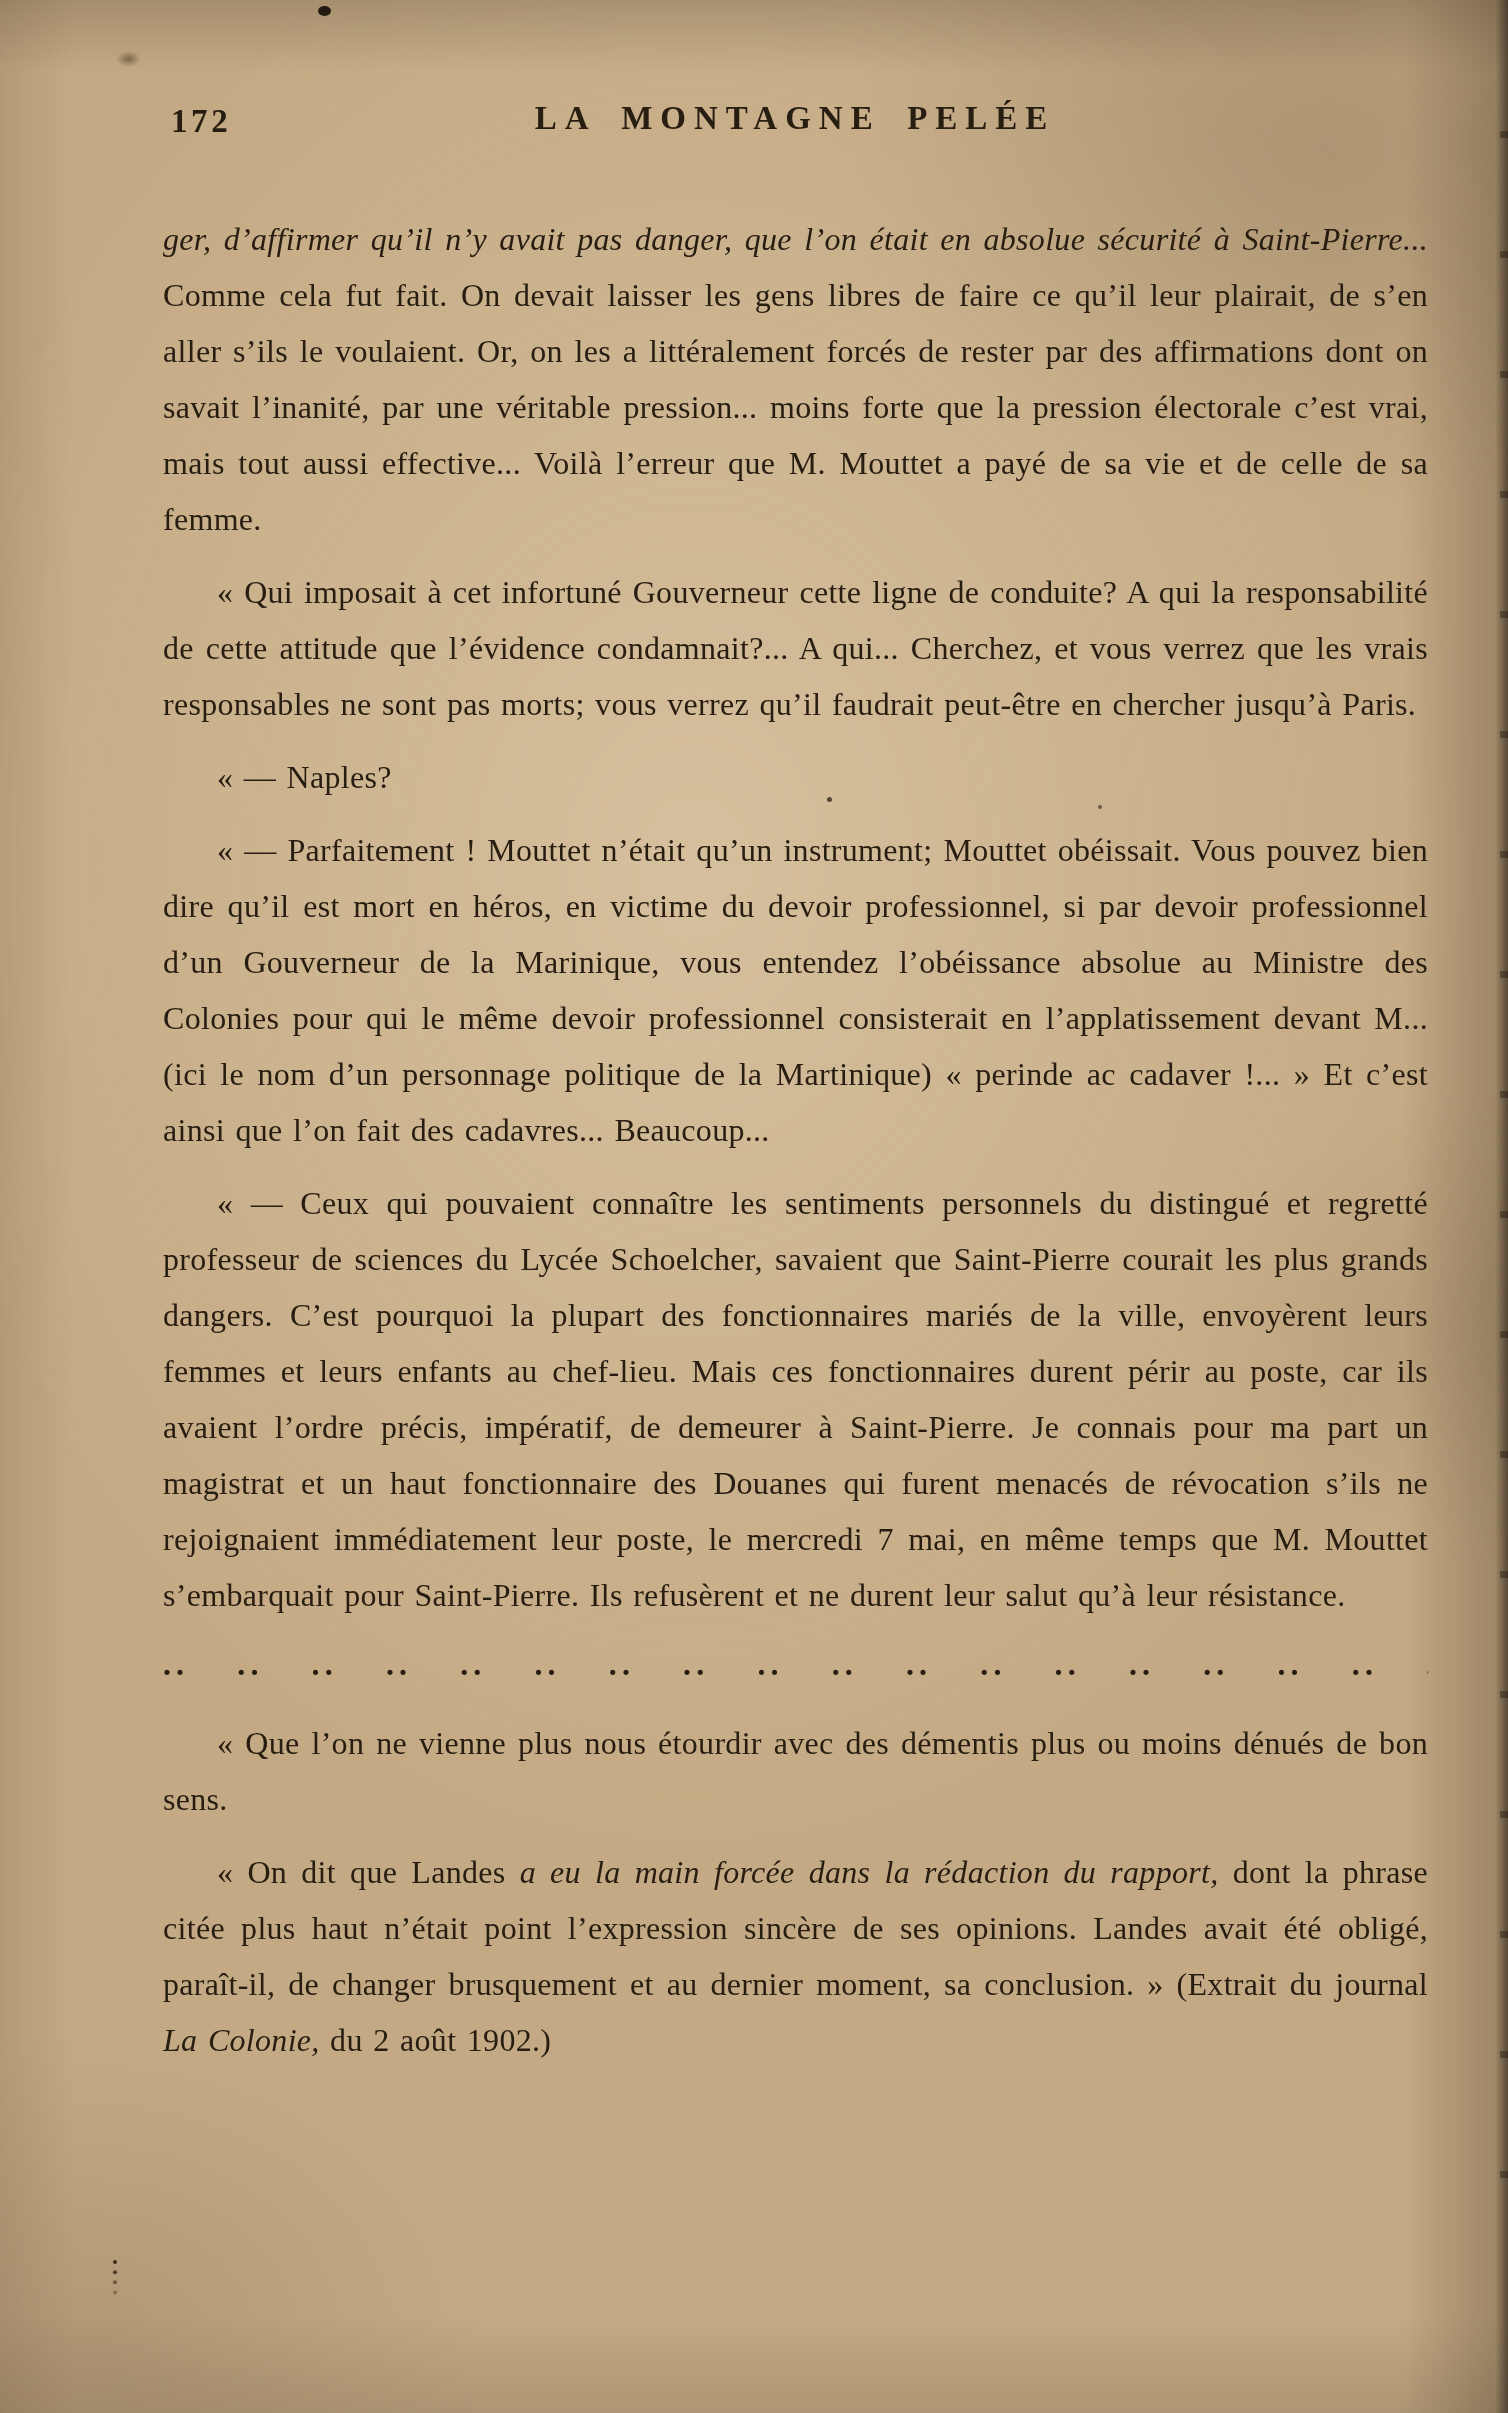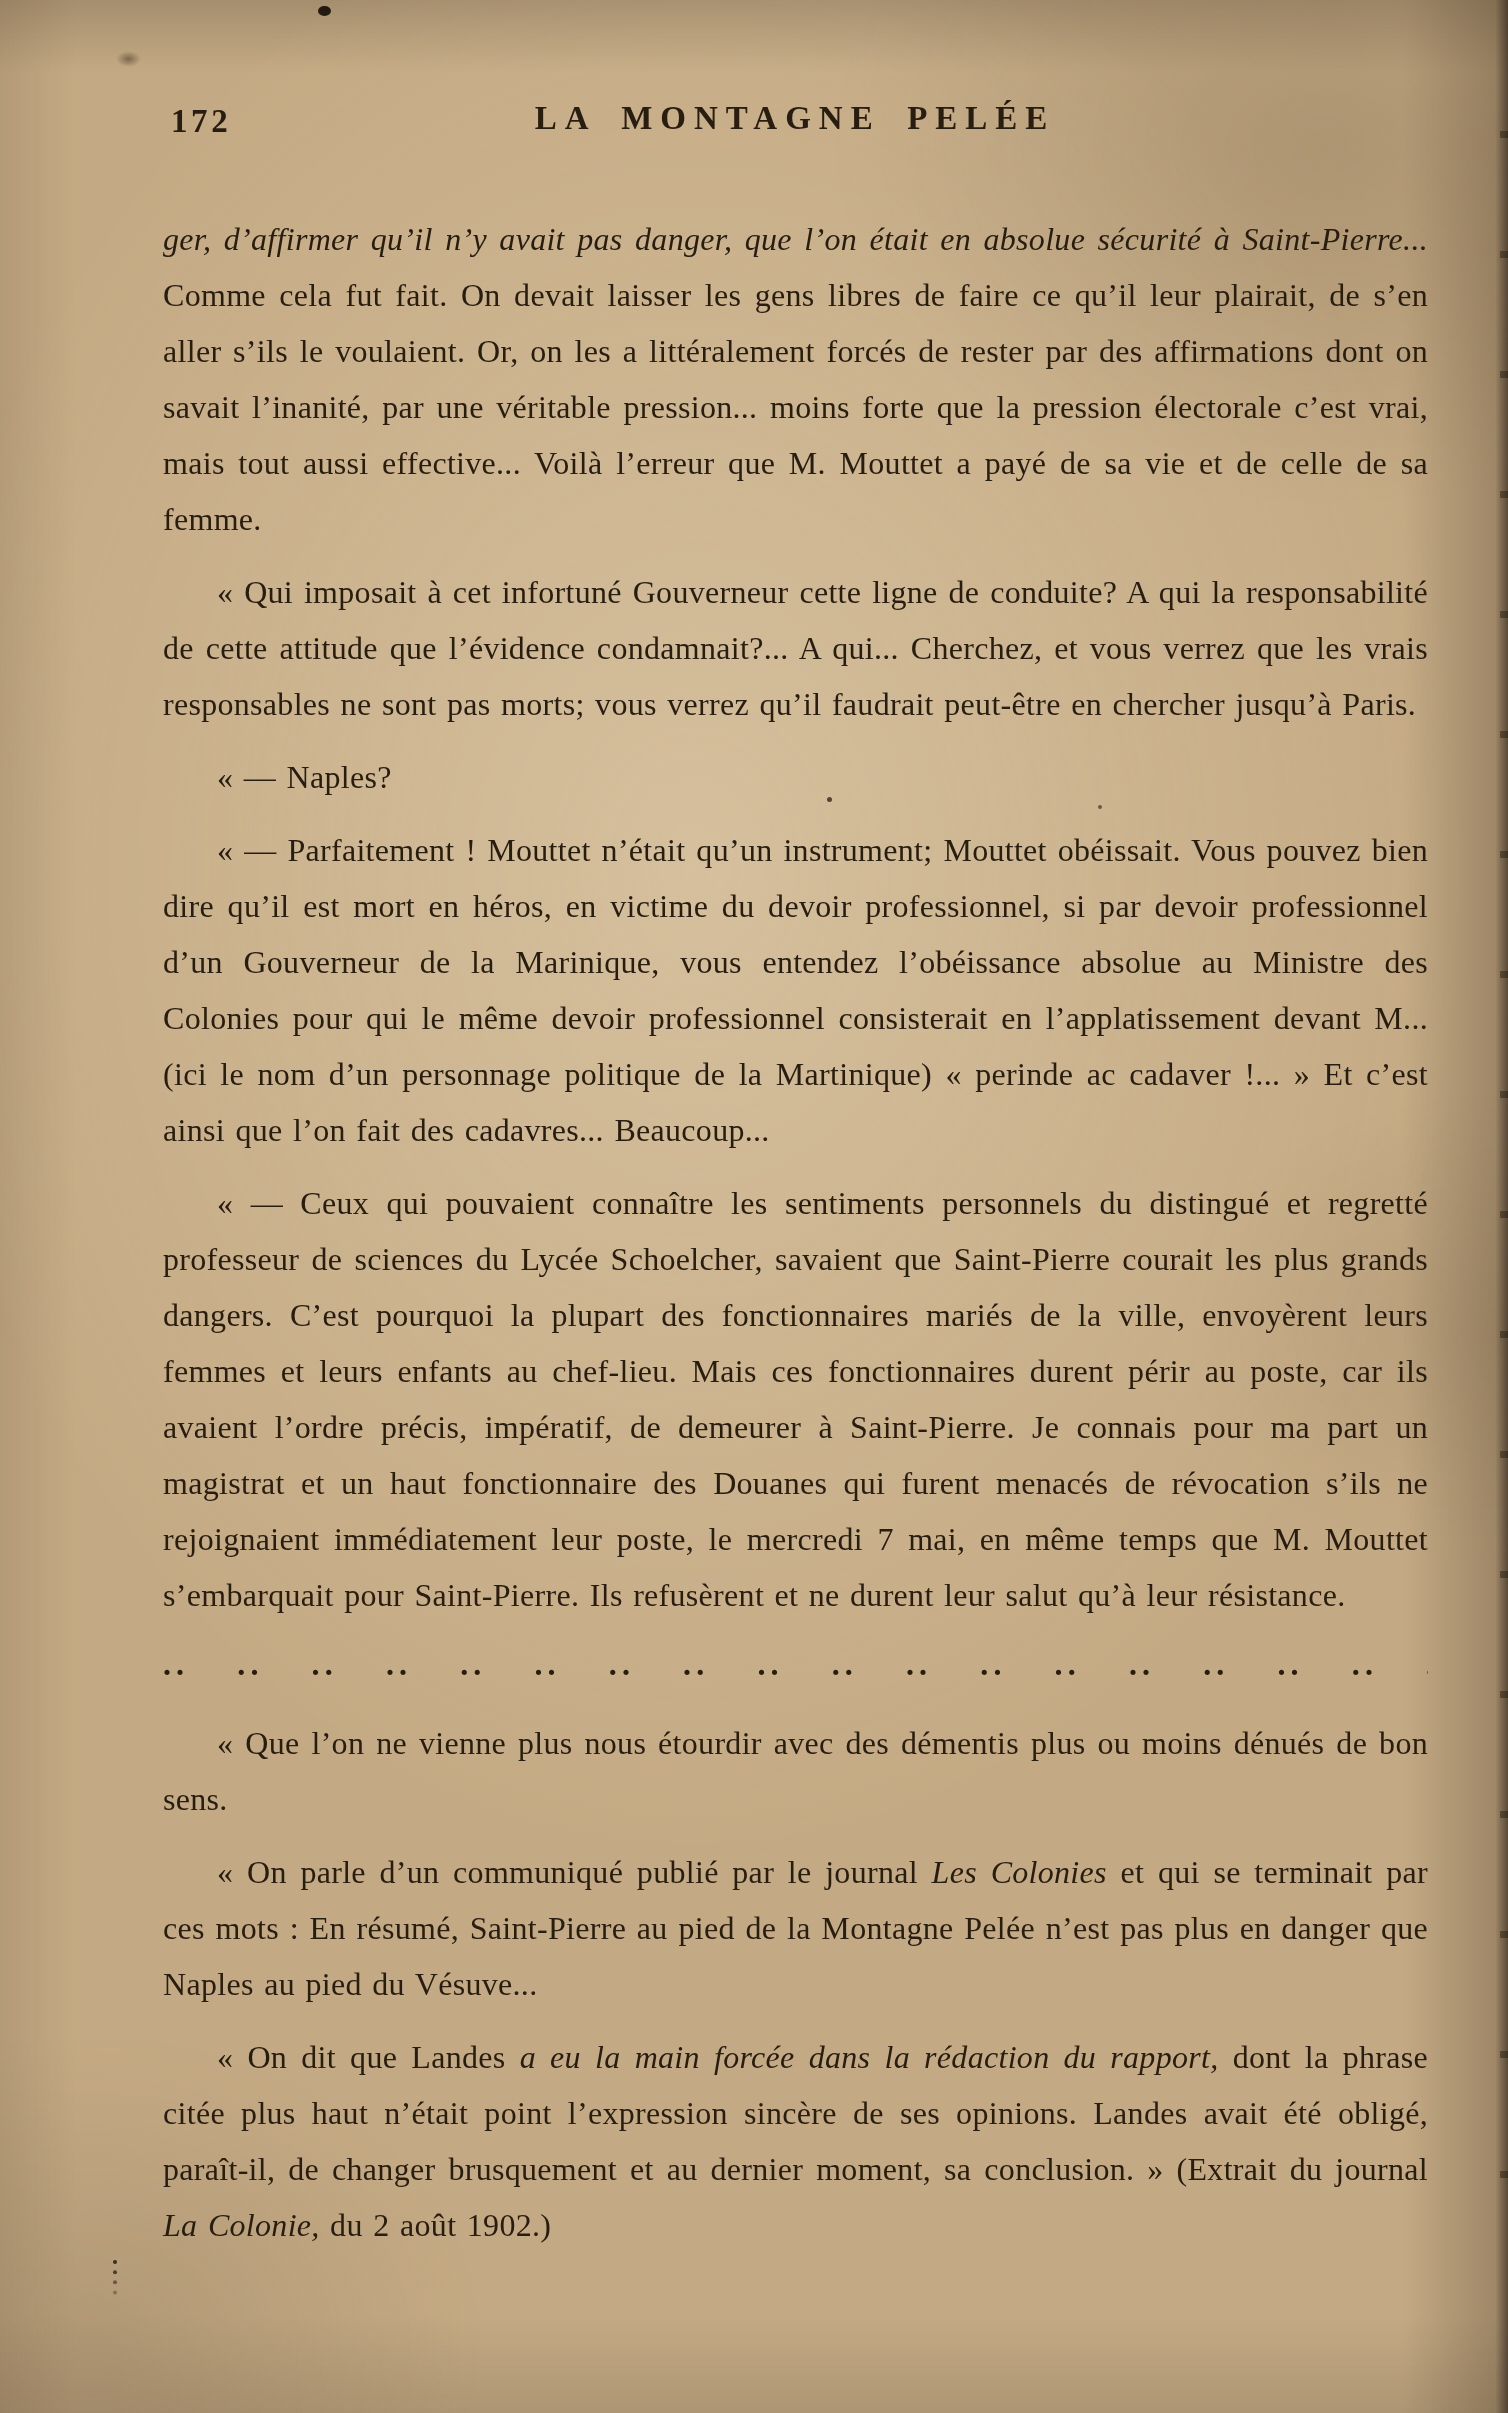--- a/index.html
+++ b/index.html
@@ -140,16 +140,15 @@
 </div>
 
 <div class="page-body">
     <p class="para"><span class="it">ger, d’affirmer qu’il n’y avait pas danger, que l’on était en absolue sécurité à Saint-Pierre...</span><span> Comme cela fut fait. On devait laisser les gens libres de faire ce qu’il leur plairait, de s’en aller s’ils le voulaient. Or, on les a littéralement forcés de rester par des affirmations dont on savait l’inanité, par une véritable pression... moins forte que la pression électorale c’est vrai, mais tout aussi effective... Voilà l’erreur que M. Mouttet a payé de sa vie et de celle de sa femme.</span></p>
     <p class="para indent"><span>« Qui imposait à cet infortuné Gouverneur cette ligne de conduite? A qui la responsabilité de cette attitude que l’évidence condamnait?... A qui... Cherchez, et vous verrez que les vrais responsables ne sont pas morts; vous verrez qu’il faudrait peut-être en chercher jusqu’à Paris.</span></p>
     <p class="para indent"><span>« — Naples?</span></p>
     <p class="para indent"><span>« — Parfaitement ! Mouttet n’était qu’un instrument; Mouttet obéissait. Vous pouvez bien dire qu’il est mort en héros, en victime du devoir professionnel, si par devoir professionnel d’un Gouverneur de la Marinique, vous entendez l’obéissance absolue au Ministre des Colonies pour qui le même devoir professionnel consisterait en l’applatissement devant M... (ici le nom d’un personnage politique de la Martinique) « perinde ac cadaver !... » Et c’est ainsi que l’on fait des cadavres... Beaucoup...</span></p>
     <p class="para indent"><span>« — Ceux qui pouvaient connaître les sentiments personnels du distingué et regretté professeur de sciences du Lycée Schoelcher, savaient que Saint-Pierre courait les plus grands dangers. C’est pourquoi la plupart des fonctionnaires mariés de la ville, envoyèrent leurs femmes et leurs enfants au chef-lieu. Mais ces fonctionnaires durent périr au poste, car ils avaient l’ordre précis, impératif, de demeurer à Saint-Pierre. Je connais pour ma part un magistrat et un haut fonctionnaire des Douanes qui furent menacés de révocation s’ils ne rejoignaient immédiatement leur poste, le mercredi 7 mai, en même temps que M. Mouttet s’embarquait pour Saint-Pierre. Ils refusèrent et ne durent leur salut qu’à leur résistance.</span></p>
     <p class="para dots"><span>.. .. .. .. .. .. .. .. .. .. .. .. .. .. .. .. .. .. .. .. .. .. ..</span></p>
     <p class="para indent"><span>« Que l’on ne vienne plus nous étourdir avec des démentis plus ou moins dénués de bon sens.</span></p>
-    <p class="para indent"><span>« On parle d’un communiqué publié par le journal </span><span class="it">Les Colonies</span><span> et qui se terminait par ces mots : En résumé, Saint-Pierre au pied de la Montagne Pelée n’est pas plus en danger que Naples au pied du Vésuve...</span></p>
     <p class="para indent"><span>« On dit que Landes </span><span class="it">a eu la main forcée dans la rédaction du rapport,</span><span> dont la phrase citée plus haut n’était point l’expression sincère de ses opinions. Landes avait été obligé, paraît-il, de changer brusquement et au dernier moment, sa conclusion. » (Extrait du journal </span><span class="it">La Colonie,</span><span> du 2 août 1902.)</span></p>
   </div>
 
 
 </body></html>

